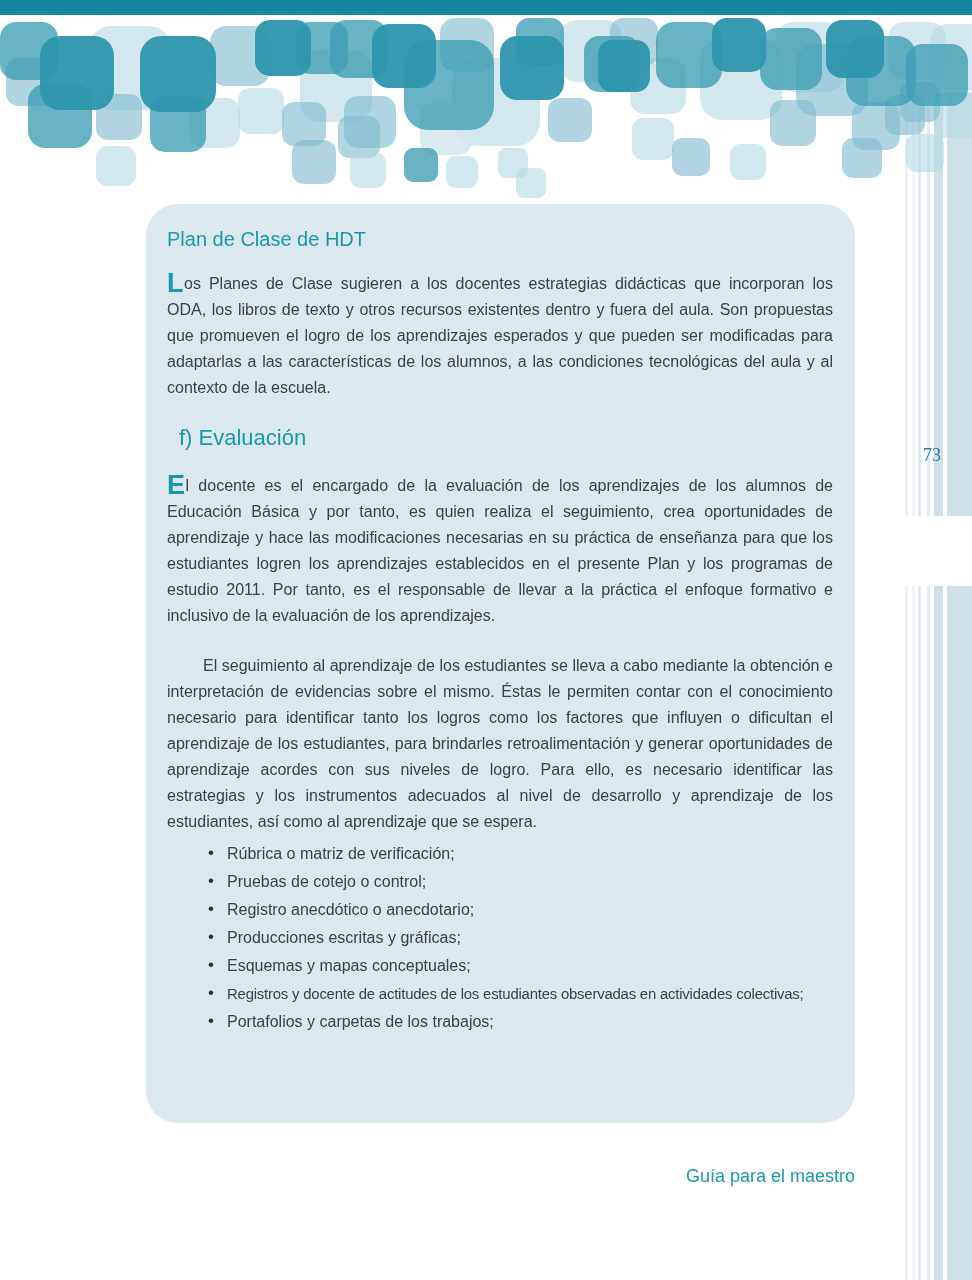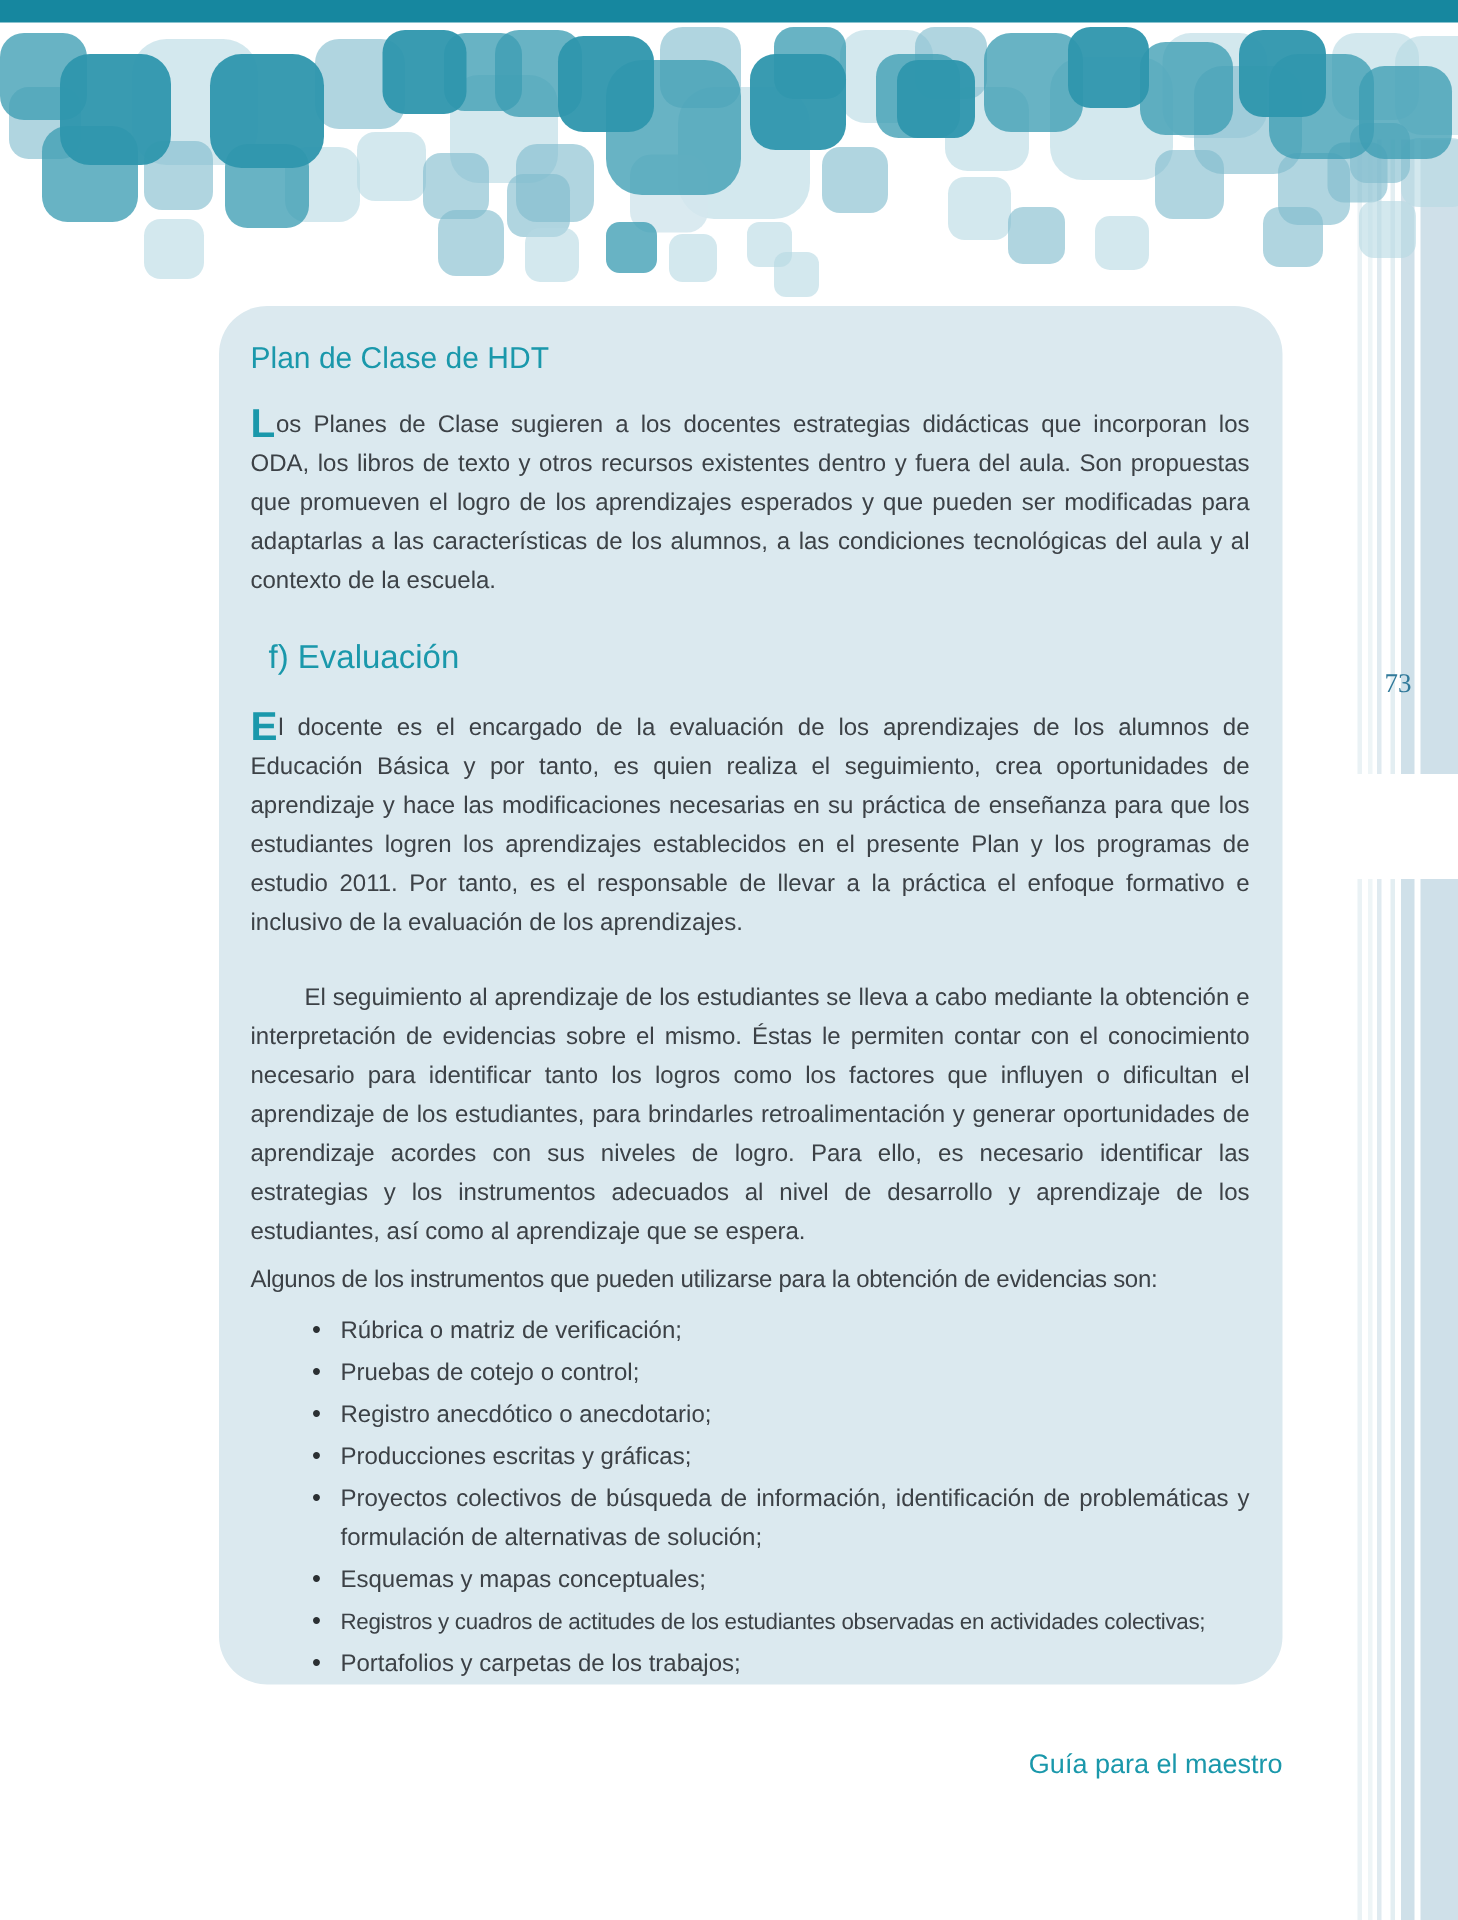--- a/index.html
+++ b/index.html
@@ -179,29 +179,27 @@
     <h1 class="section-title">Plan de Clase de HDT</h1>
 
     <p class="body-par"><span class="dropcap">L</span><span>os Planes de Clase sugieren a los docentes estrategias didácticas que incorporan los ODA, los libros de texto y otros recursos existentes dentro y fuera del aula.  Son propuestas que promueven el logro de los aprendizajes esperados y que pueden ser modificadas para adaptarlas a las características de los alumnos, a las condiciones tecnológicas del aula y al contexto de la escuela.</span></p>
 
     <h2 class="section-title2">f) Evaluación</h2>
 
     <p class="body-par"><span class="dropcap">E</span><span>l docente es el encargado de la evaluación de los aprendizajes de los alumnos de Educación Básica y por tanto, es quien realiza el seguimiento, crea oportunidades de aprendizaje y hace las modificaciones necesarias en su práctica de enseñanza para que los estudiantes logren los aprendizajes establecidos en el presente Plan y los programas de estudio 2011. Por tanto, es el responsable de llevar a la práctica el enfoque formativo e inclusivo de la evaluación de los aprendizajes.</span></p>
 
     <p class="body-par tight indent-first">El seguimiento al aprendizaje de los estudiantes se lleva a cabo mediante la obtención e interpretación de evidencias sobre el mismo. Éstas le permiten contar con el conocimiento necesario para identificar tanto los logros como los factores que influyen o dificultan el aprendizaje de los estudiantes, para brindarles retroalimentación y generar oportunidades de aprendizaje acordes con sus niveles de logro. Para ello, es necesario identificar las estrategias y los instrumentos adecuados al nivel de desarrollo y aprendizaje de los estudiantes, así como al aprendizaje que se espera.</p>
 
-    <p class="intro-line">Algunos de los instrumentos que pueden utilizarse para la obtención de evidencias son:</p>
 
     <ul class="instruments">
       <li>Rúbrica o matriz de verificación;</li>
       <li>Pruebas de cotejo o control;</li>
       <li>Registro anecdótico o anecdotario;</li>
       <li>Producciones escritas y gráficas;</li>
-      <li>Proyectos colectivos de búsqueda de información, identificación de problemáticas y formulación de alternativas de solución;</li>
       <li>Esquemas y mapas conceptuales;</li>
-      <li class="condensed">Registros y cuadros de actitudes de los estudiantes observadas en actividades colectivas;</li>
+      <li class="condensed">Registros y docente de actitudes de los estudiantes observadas en actividades colectivas;</li>
       <li>Portafolios y carpetas de los trabajos;</li>
     </ul>
   </div>
 
   <div id="footer-text">Guía para el maestro</div>
 
 </div>
 
 </body></html>

